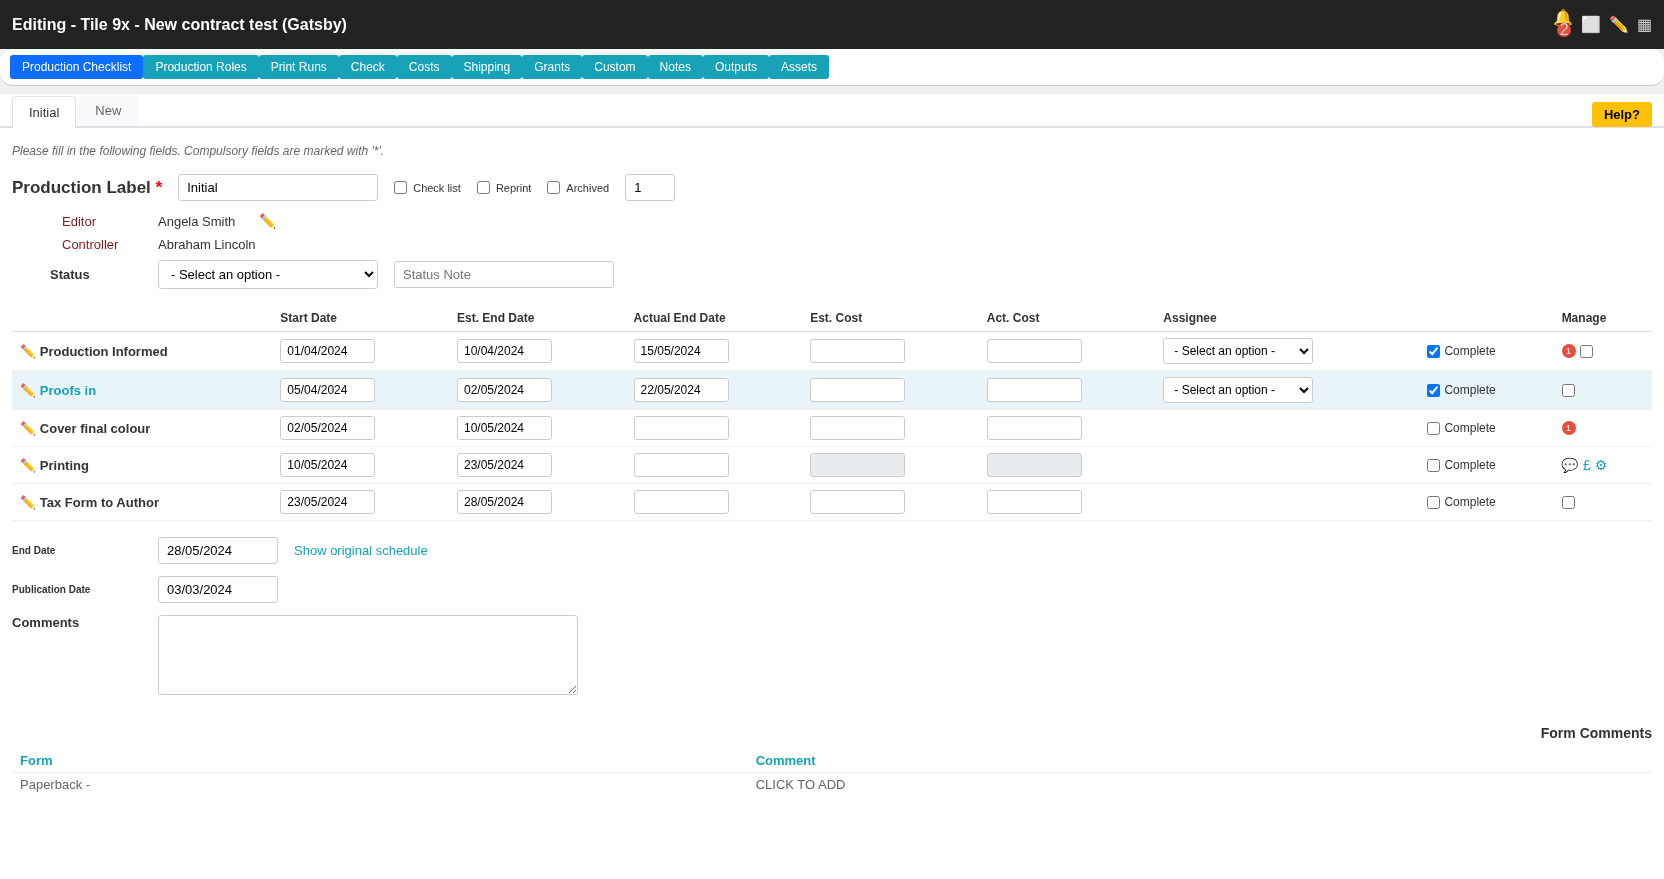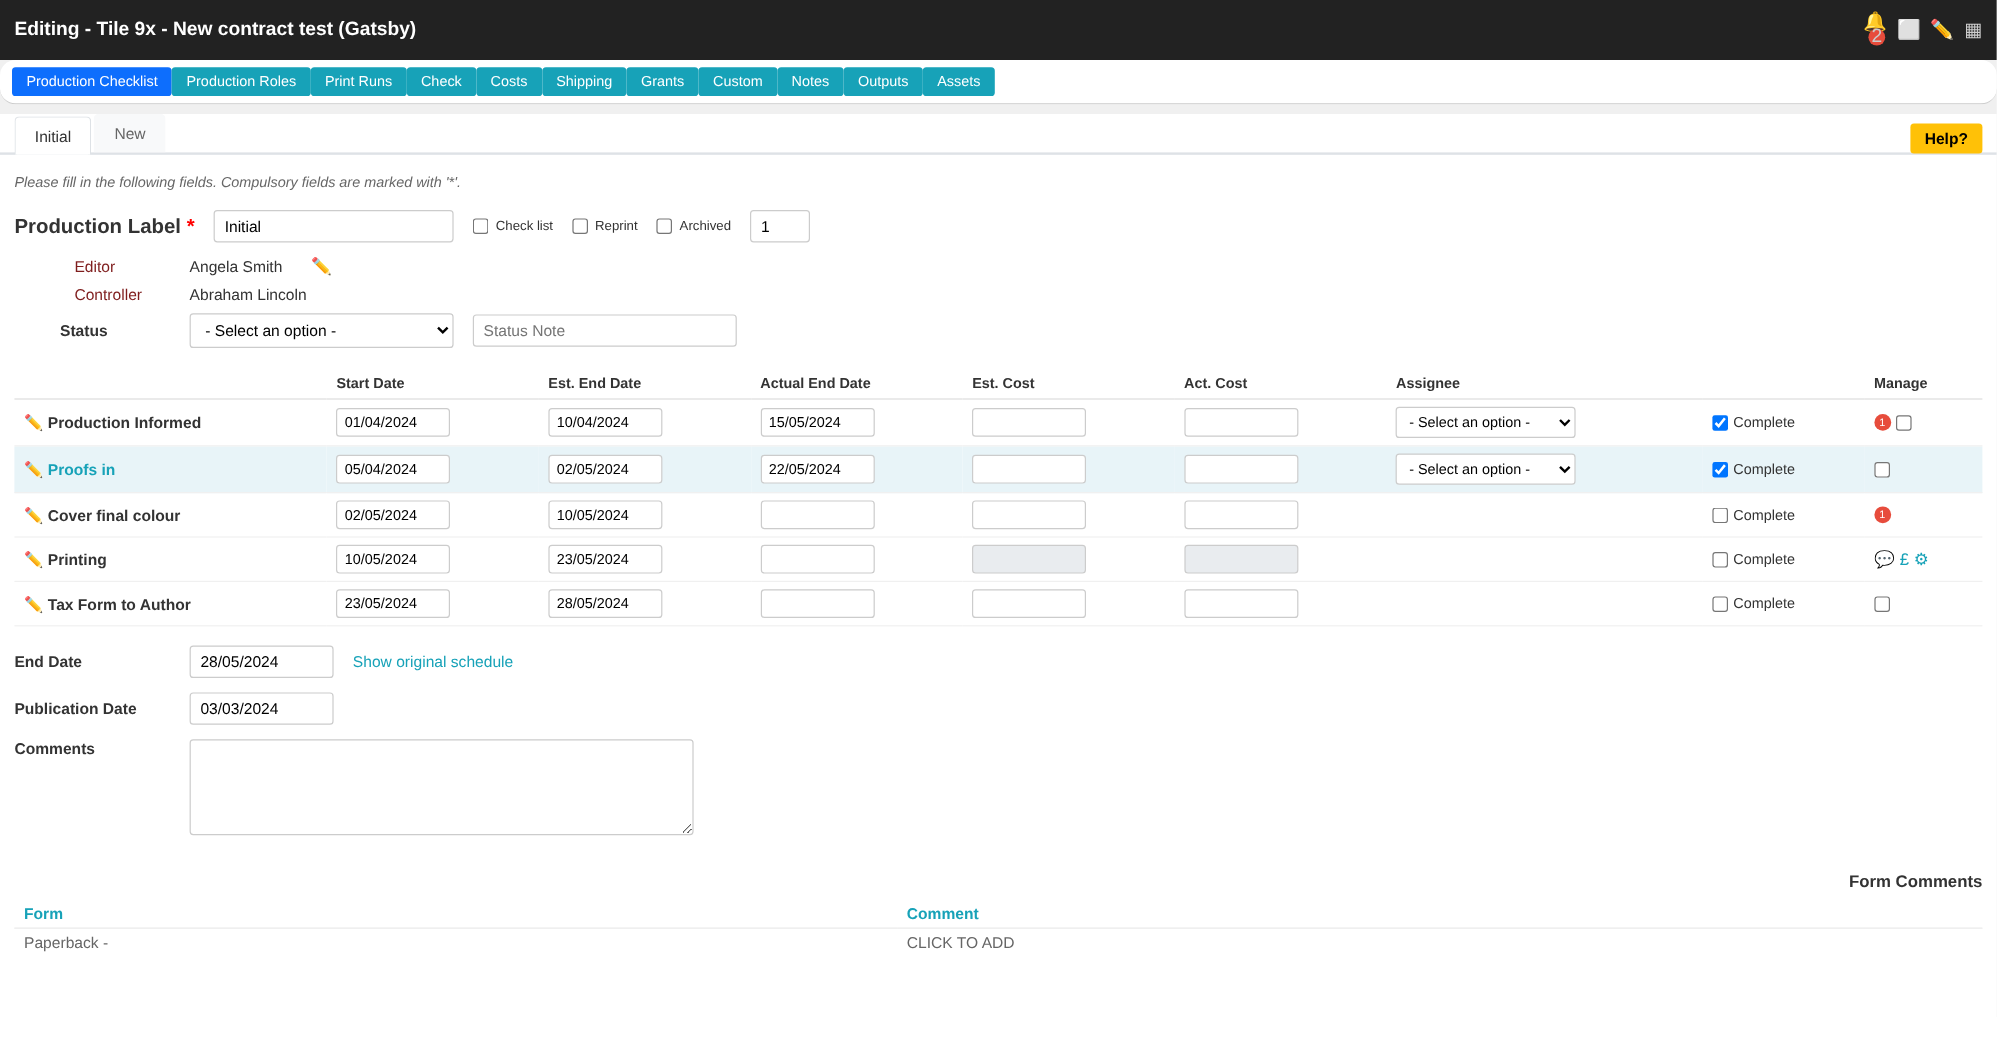--- a/index.html
+++ b/index.html
@@ -69,21 +69,21 @@
     .date-input.disabled { background: #e9ecef; color: #999; }
     .assignee-select { border: 1px solid #ccc; padding: 4px 6px; border-radius: 3px; font-size: 12px; width: 150px; background: #fff; }
     .complete-check { font-size: 12px; display: flex; align-items: center; gap: 4px; white-space: nowrap; }
     .row-edit-icon { color: #17a2b8; font-size: 13px; cursor: pointer; }
     .manage-icons { display: flex; align-items: center; gap: 4px; }
     .manage-icon { font-size: 14px; color: #17a2b8; cursor: pointer; }
     .notif-dot { background: #e74c3c; color: #fff; font-size: 9px; border-radius: 50%; width: 14px; height: 14px; display: inline-flex; align-items: center; justify-content: center; }
 
     
     .field-row { display: flex; align-items: center; margin-bottom: 12px; gap: 16px; }
-    .field-row-label { font-size: 13px; font-weight: bold; min-width: 130px; }
+    .field-row-label { font-size: 10px; font-weight: bold; min-width: 130px; }
     .field-date-input { border: 1px solid #ccc; padding: 5px 8px; border-radius: 3px; font-size: 13px; width: 120px; }
     .show-schedule-link { color: #17a2b8; font-size: 13px; cursor: pointer; text-decoration: none; }
 
     
     .comments-label { font-size: 13px; font-weight: bold; min-width: 130px; }
     .comments-textarea { border: 1px solid #ccc; border-radius: 3px; padding: 8px; font-size: 13px; width: 420px; height: 80px; resize: both; }
 
     
     .form-comments-section { margin-top: 20px; padding-top: 10px; }
     .form-comments-title { font-weight: bold; font-size: 14px; margin-bottom: 8px; text-align: right; }

